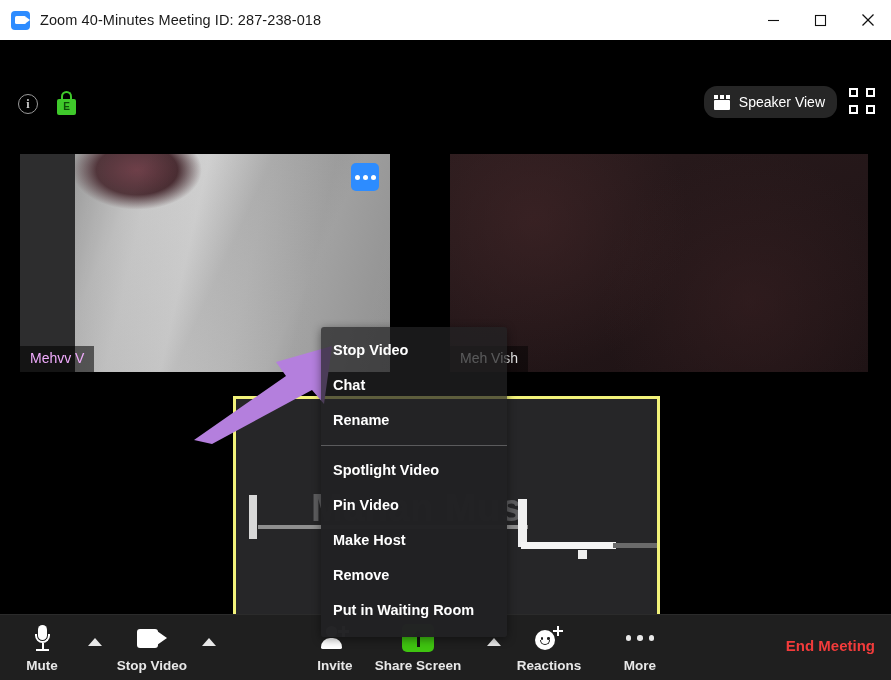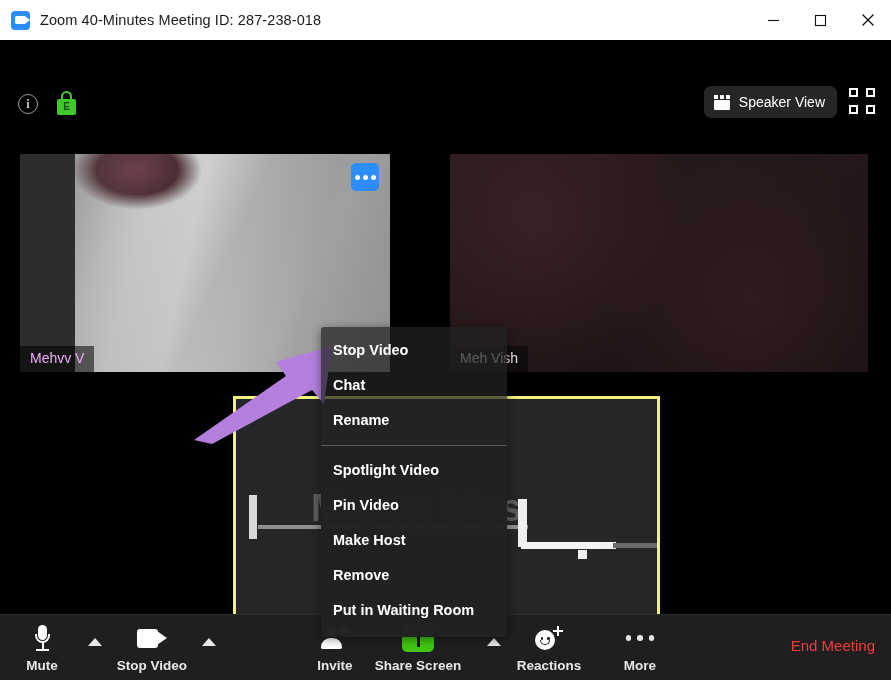--- a/index.html
+++ b/index.html
@@ -90,21 +90,21 @@
     position: absolute; left: 0; top: 8px;
     width: 19px; height: 16px;
     background: #3fc92b; border-radius: 2px;
     display: flex; align-items: center; justify-content: center;
     font-size: 10px; font-weight: bold; color: #0d4d08;
     line-height: 1;
   }
   .view-btn {
     position: absolute; right: 54px; top: 46px;
     height: 32px; padding: 0 12px 0 10px;
-    background: #262626; border-radius: 7px;
+    background: #262626; border-radius: 13px;
     display: flex; align-items: center; gap: 8px;
     color: #ffffff; font-size: 14px;
   }
   .grid-ico { width: 17px; height: 15px; position: relative; }
   .grid-ico .dots {
     position: absolute; left: 0; top: 0;
     width: 17px; display: flex; gap: 2px;
   }
   .grid-ico .dots i {
     width: 4px; height: 4px; background: #fff; display: block;
@@ -362,21 +362,21 @@
   .reactico .plus-v {
     position: absolute; right: 3.8px; top: -0.2px;
     width: 2.4px; height: 10px; background: #fff;
   }
   
   .moreico { display: flex; gap: 6px; align-items: center; height: 30px; }
   .moreico i { width: 5.5px; height: 5.5px; border-radius: 50%; background: #e8e8e8; display: block; }
   
   .end-meeting {
     position: absolute; right: 16px; bottom: 26px;
-    color: #f23b3b; font-size: 15px; font-weight: normal; white-space: nowrap;
+    color: #f23b3b; font-size: 15px; font-weight: bold; white-space: nowrap;
   }
 </style>
 </head>
 <body>
 
 <div id="app">
 
   <div class="titlebar">
     <div class="title-left">
       <div class="zoom-logo">

